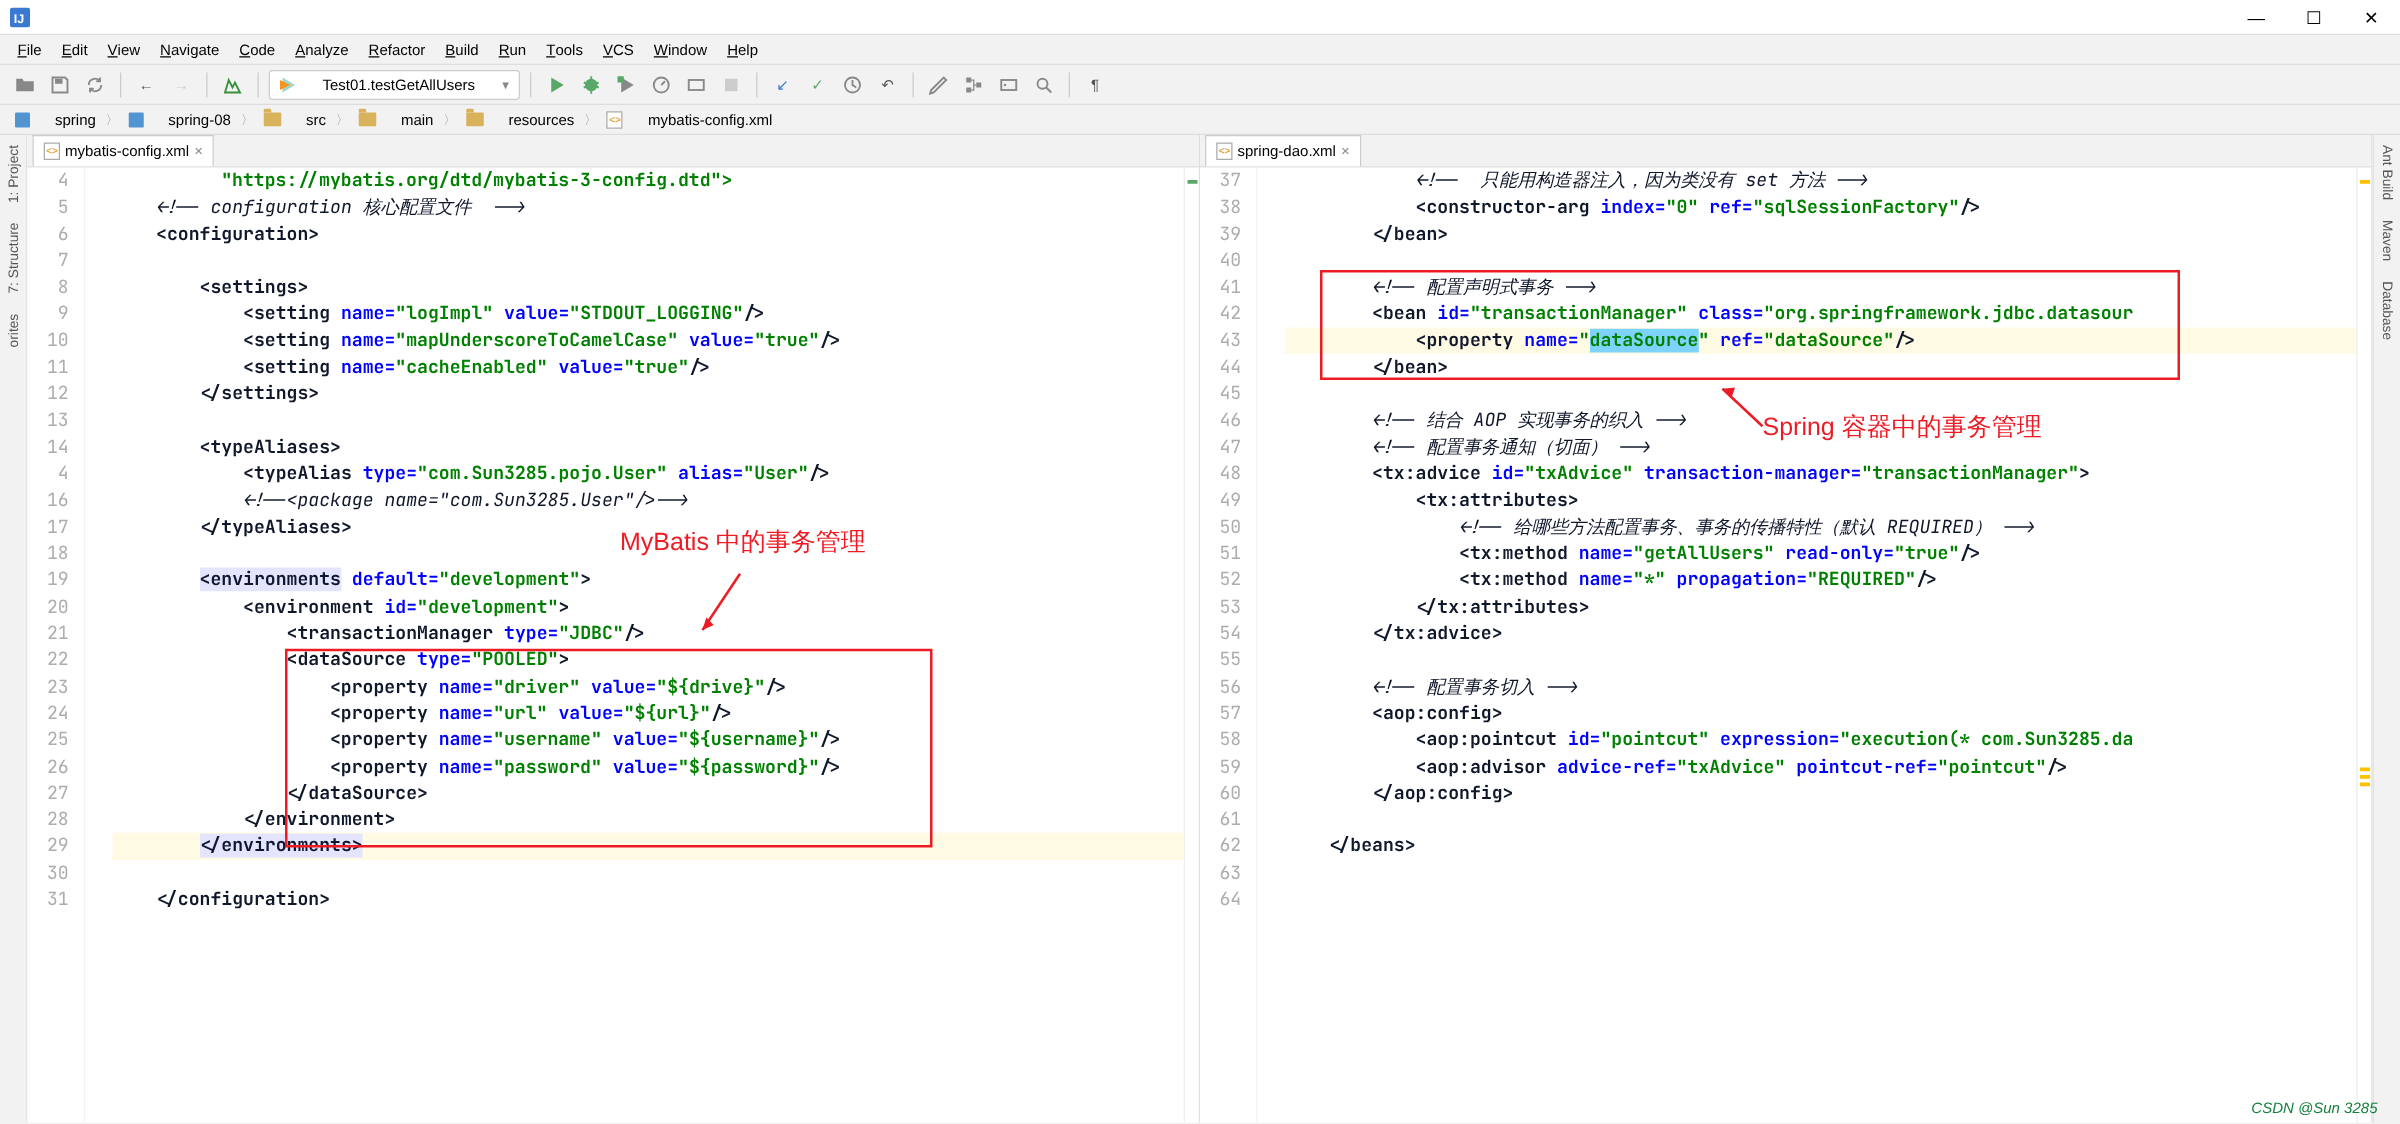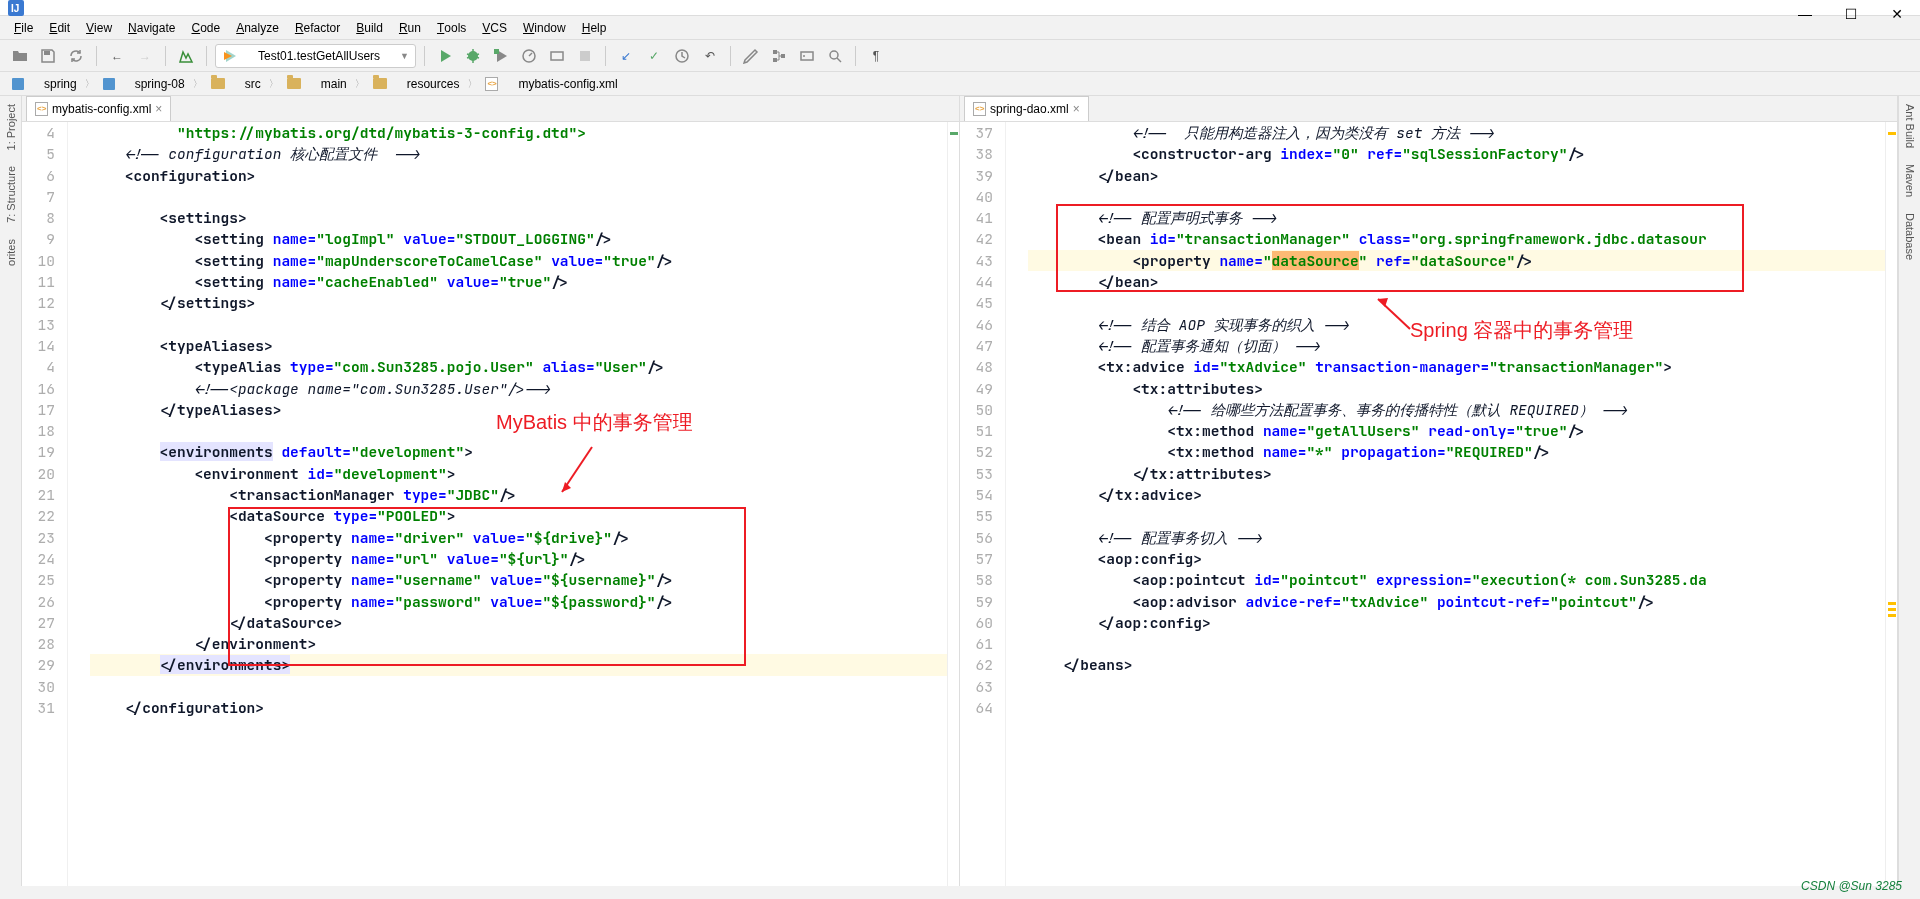--- a/index.html
+++ b/index.html
@@ -1,17 +1,17 @@
 <!DOCTYPE html>
 <html><head>
 <meta charset="utf-8">
 <style>
 * { margin:0; padding:0; box-sizing:border-box; }
 body { font-family:"Segoe UI",Arial,sans-serif; font-size:12px; background:#f2f2f2; color:#000; width:1920px; height:899px; overflow:hidden; }
-.titlebar { height:16px; background:#fff; display:flex; align-items:center; padding:0 8px; border-bottom:1px solid #ddd; position:relative; }
+.titlebar { height:28px; background:#fff; display:flex; align-items:center; padding:0 8px; border-bottom:1px solid #ddd; position:relative; }
 .titlebar .icon { width:16px; height:16px; margin-right:6px; }
 .titlebar .title { flex:1; font-size:12px; color:#000; }
 .winctrls { position:absolute; right:0; top:0; display:flex; }
 .winctrls div { width:46px; height:28px; display:flex; align-items:center; justify-content:center; font-size:14px; }
 .menubar { height:24px; background:#f2f2f2; display:flex; align-items:center; padding:0 6px; border-bottom:1px solid #ddd; }
 .menubar .mitem { padding:0 8px; height:22px; display:flex; align-items:center; }
 .menubar .mitem u { text-decoration:underline; }
 .toolbar { height:32px; background:#f2f2f2; display:flex; align-items:center; padding:0 8px; border-bottom:1px solid #ddd; gap:4px; }
 .tbtn { width:24px; height:24px; display:flex; align-items:center; justify-content:center; color:#555; }
 .tsep { width:1px; height:20px; background:#ccc; margin:0 4px; }
@@ -33,21 +33,21 @@
 .gutter div { height:21.3px; }
 .gmarks { width:16px; background:#fff; }
 .gmarks div { height:21.3px; display:flex; align-items:center; justify-content:center; font-size:11px; color:#888; }
 .code { flex:1; background:#fff; white-space:pre; padding-left:6px; position:relative; overflow:hidden; }
 .code .ln { height:21.3px; }
 .tag { color:#0f172a; font-weight:bold; }
 .attr { color:#0000ff; font-weight:bold; }
 .val { color:#008000; font-weight:bold; }
 .cmt { color:#0f172a; font-style:italic; }
 .hl-bg { background:#e4e4ff; }
-.hl-sel { background:#fdba74; }
+.hl-sel { background:#7dd3fc; }
 .redbox { position:absolute; border:2px solid #ed1c24; pointer-events:none; }
 .annot { position:absolute; color:#ed1c24; font-family:"Microsoft YaHei",sans-serif; font-size:20px; pointer-events:none; }
 .arrow { position:absolute; pointer-events:none; }
 .right-toolstrip { width:22px; background:#f2f2f2; border-left:1px solid #ddd; display:flex; flex-direction:column; align-items:center; }
 .right-toolstrip .vlabel2 { writing-mode:vertical-lr; padding:8px 2px; font-size:11px; color:#555; display:flex; align-items:center; gap:4px; }
 .errstrip { width:12px; background:#fff; border-left:1px solid #eee; position:relative; }
 .errstrip .mk { position:absolute; width:8px; height:3px; left:2px; }
 .watermark { position:absolute; right:18px; bottom:6px; color:#15803d; font-size:12px; font-family:Arial;font-style:italic; }
 .ic-folder { display:inline-block; width:14px; height:11px; background:#d9b25c; border-radius:1px; position:relative; }
 .ic-folder::before { content:''; position:absolute; top:-3px; left:0; width:6px; height:3px; background:#d9b25c; border-radius:1px 1px 0 0; }

